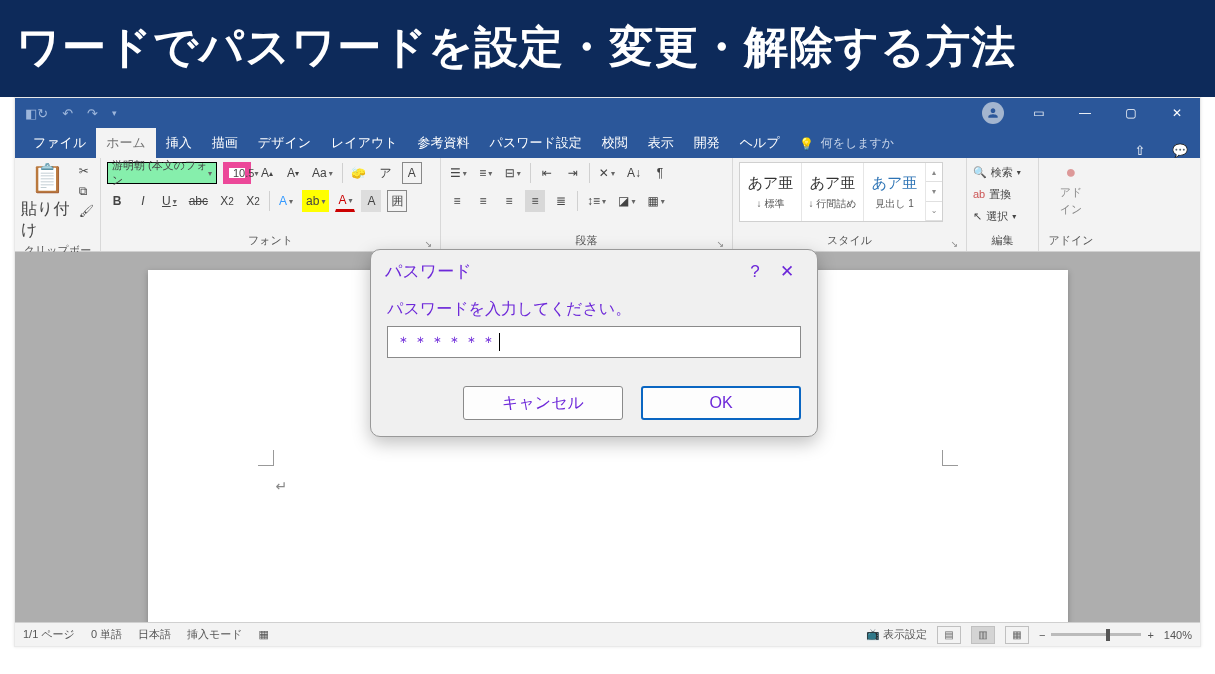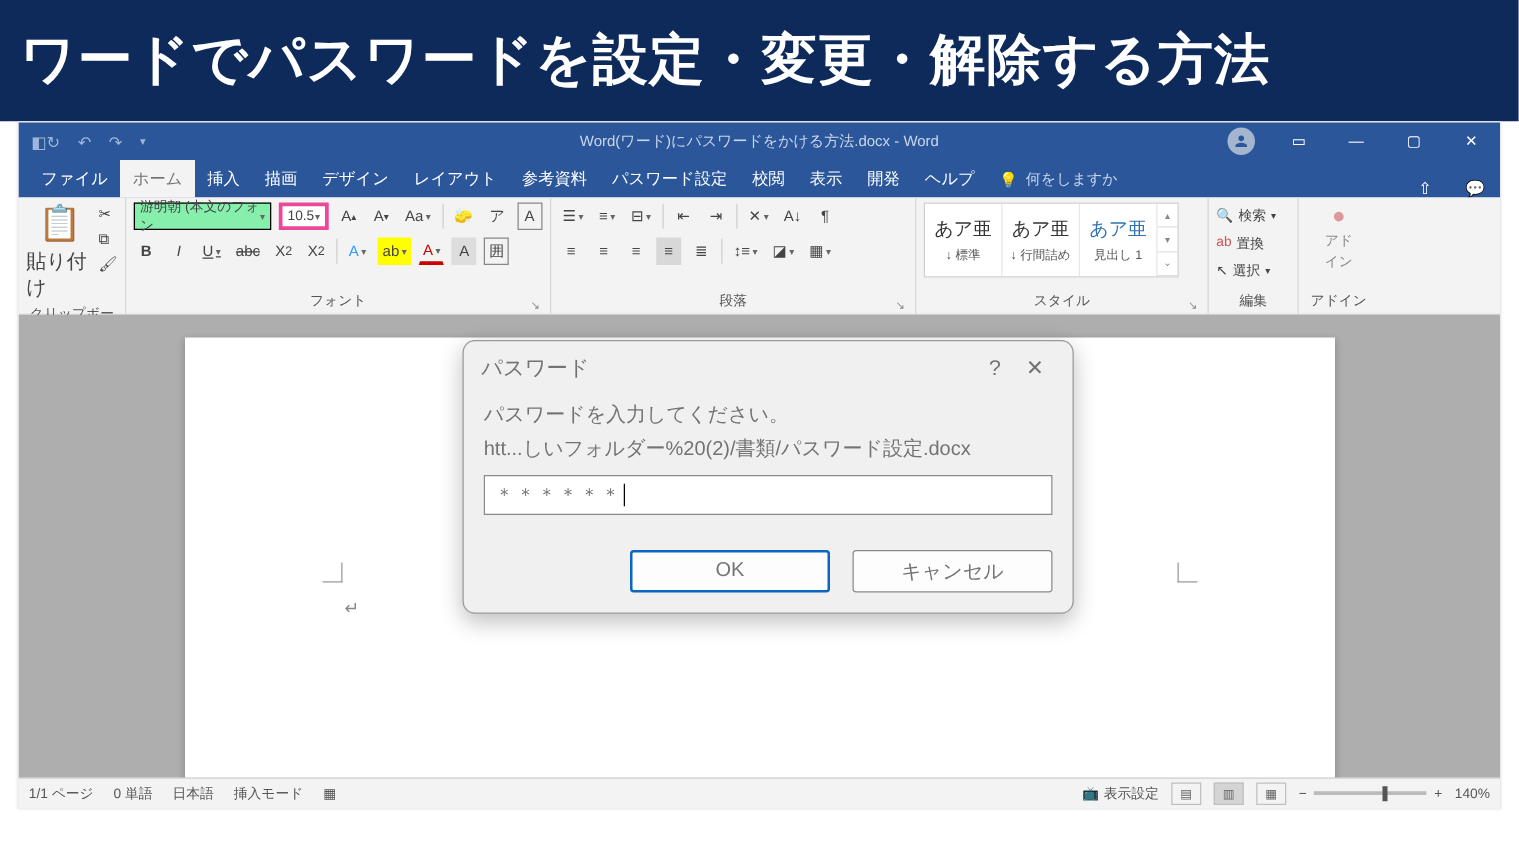--- a/index.html
+++ b/index.html
@@ -31,41 +31,41 @@
 .rgroup .label { text-align: center; font-size: 11px; color: #555; padding: 2px 0 3px; position: relative; }
 .rgroup .label .launcher { position: absolute; right: 2px; bottom: 2px; font-size: 9px; color: #888; }
 
 .col { display: flex; flex-direction: column; gap: 4px; }
 .row { display: flex; align-items: center; gap: 6px; }
 .btn { display: inline-flex; align-items: center; justify-content: center; height: 22px; min-width: 20px; font-size: 12px; border: 1px solid transparent; padding: 0 2px; }
 .dd::after { content: "▾"; font-size: 8px; margin-left: 2px; color: #666; }
 .sep-v { width: 1px; height: 20px; background: #d0d0d0; }
 
 .font-name { width: 110px; height: 22px; border: 1px solid #000000; background: #86efac; font-size: 11px; padding: 0 4px; display: flex; align-items: center; justify-content: space-between; }
-.font-size { width: 40px; height: 22px; border: 3px solid #ec4899; background: #fff; font-size: 11px; padding: 0 4px; display: flex; align-items: center; justify-content: space-between; }
+.font-size { width: 28px; height: 22px; border: 6px solid #ec4899; background: #fff; font-size: 11px; padding: 0 4px; display: flex; align-items: center; justify-content: space-between; }
 
 .style-gallery { display: flex; border: 1px solid #d0d0d0; background: #fff; height: 60px; }
 .style-item { width: 62px; border-right: 1px solid #e6e6e6; display: flex; flex-direction: column; align-items: center; justify-content: center; gap: 4px; font-size: 10px; color: #555; }
 .style-item .sample { font-size: 15px; color: #333; }
 .style-scroll { width: 16px; display: flex; flex-direction: column; }
 .style-scroll div { flex: 1; display: flex; align-items: center; justify-content: center; border-bottom: 1px solid #e0e0e0; font-size: 8px; color: #888; }
 
 .edit-list { display: flex; flex-direction: column; gap: 2px; font-size: 11px; }
 .edit-list .item { display: flex; align-items: center; gap: 4px; height: 20px; }
 
 .addin { display: flex; flex-direction: column; align-items: center; justify-content: center; gap: 2px; color: #888; width: 50px; }
 
 .doc-area { background: #aeaeae; height: 370px; position: relative; overflow: hidden; }
 .page { background: #fff; width: 920px; height: 600px; margin: 18px auto 0; box-shadow: 0 2px 6px rgba(0,0,0,.25); position: relative; }
 .page .corner-tl, .page .corner-tr { position: absolute; top: 180px; width: 16px; height: 16px; }
 .page .corner-tl { left: 110px; border-bottom: 1px solid #999; border-right: 1px solid #999; }
 .page .corner-tr { right: 110px; border-bottom: 1px solid #999; border-left: 1px solid #999; }
 .page .cursor-mark { position: absolute; top: 208px; left: 128px; font-size: 14px; color: #888; }
 
-.dialog { position: absolute; top: 272px; left: 370px; width: 489px; background: #f0f0f0; border: 1px solid #999; border-radius: 10px; box-shadow: 0 6px 18px rgba(0,0,0,.25); font-size: 16px; color: #737373; padding: 0; }
+.dialog { position: absolute; top: 249px; left: 370px; width: 448px; background: #f0f0f0; border: 1px solid #999; border-radius: 10px; box-shadow: 0 6px 18px rgba(0,0,0,.25); font-size: 16px; color: #6d28d9; padding: 0; }
 .dialog .dlg-title { display: flex; align-items: center; padding: 10px 14px; font-size: 17px; }
 .dialog .dlg-title .spacer { flex: 1; }
 .dialog .dlg-title .dlg-btn { width: 32px; text-align: center; font-size: 17px; }
 .dialog .dlg-body { padding: 6px 16px 16px; }
 .dialog .dlg-body .msg { margin-bottom: 6px; }
 .dialog .dlg-body .path { margin-bottom: 10px; }
 .dialog .pw-input { width: 100%; height: 32px; border: 1px solid #8a8a8a; background: #fff; padding: 0 8px; font-size: 15px; letter-spacing: 2px; display: flex; align-items: center; }
 .dialog .pw-input .caret { display: inline-block; width: 1px; height: 18px; background: #000; margin-left: 1px; }
 .dialog .dlg-actions { display: flex; justify-content: flex-end; gap: 18px; padding: 12px 16px 16px; }
 .dialog .dlg-actions .dbtn { width: 160px; height: 34px; border: 1px solid #8a8a8a; background: #fdfdfd; font-size: 16px; display: flex; align-items: center; justify-content: center; border-radius: 3px; }
@@ -86,21 +86,20 @@
 
 <div class="word-window">
 
   <div class="titlebar">
     <div class="left-icons">
       <span>◧↻</span>
       <span>↶</span>
       <span>↷</span>
       <span style="font-size:9px">▾</span>
     </div>
-    <div class="title-text">Word(ワード)にパスワードをかける方法.docx  -  Word</div>
     <div class="right-icons">
       <div class="avatar">
         <svg viewBox="0 0 24 24">
             <path d="M12 12c2.2 0 4-1.8 4-4s-1.8-4-4-4-4 1.8-4 4 1.8 4 4 4zm0 2c-2.7 0-8 1.3-8 4v2h16v-2c0-2.7-5.3-4-8-4z"></path>
           </svg>
       </div>
       <div class="win-btn">▭</div>
       <div class="win-btn">—</div>
       <div class="win-btn">▢</div>
       <div class="win-btn">✕</div>
@@ -307,23 +306,22 @@
 
 <div class="dialog">
   <div class="dlg-title">
     <span>パスワード</span>
     <span class="spacer"></span>
     <span class="dlg-btn">?</span>
     <span class="dlg-btn">✕</span>
   </div>
   <div class="dlg-body">
     <div class="msg">パスワードを入力してください。</div>
-    <div class="path">htt...しいフォルダー%20(2)/書類/パスワード設定.docx</div>
     <div class="pw-input">
       <span>＊＊＊＊＊＊</span>
         <span class="caret"></span>
     </div>
   </div>
   <div class="dlg-actions">
+    <div class="dbtn">キャンセル</div>
     <div class="dbtn primary">OK</div>
-    <div class="dbtn">キャンセル</div>
   </div>
 </div>
 
 </body></html>

